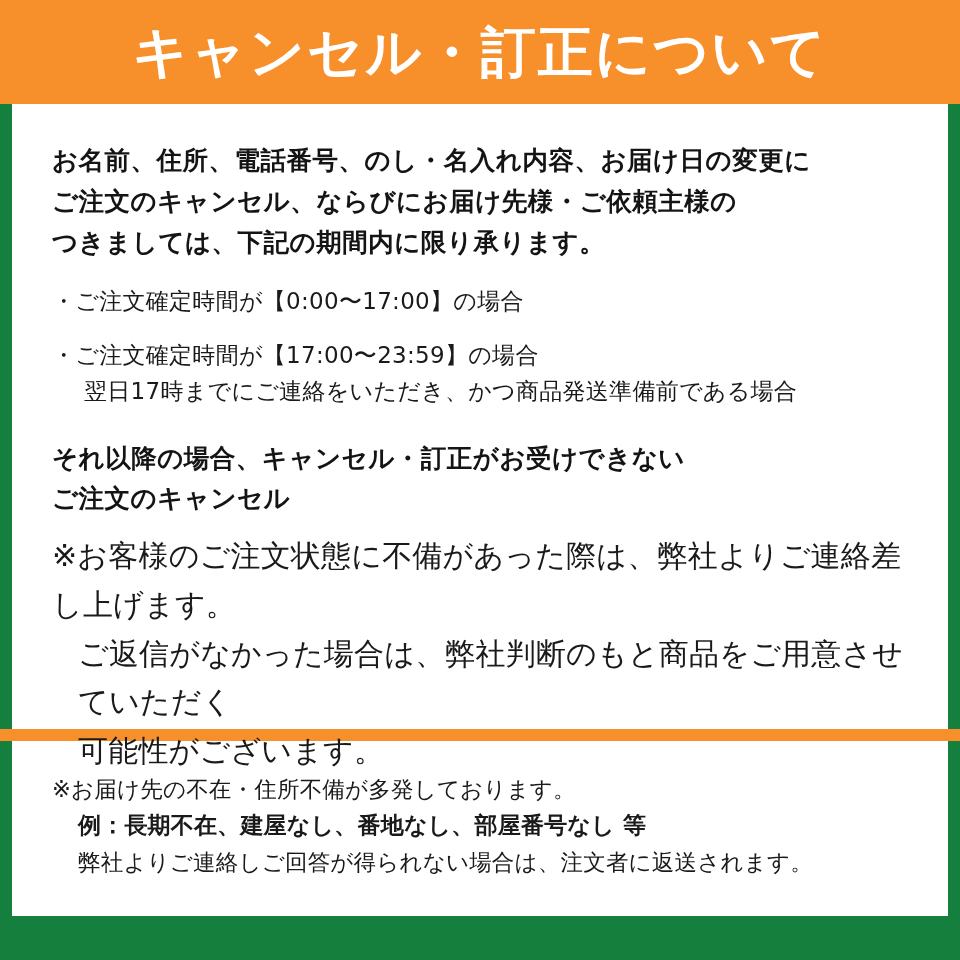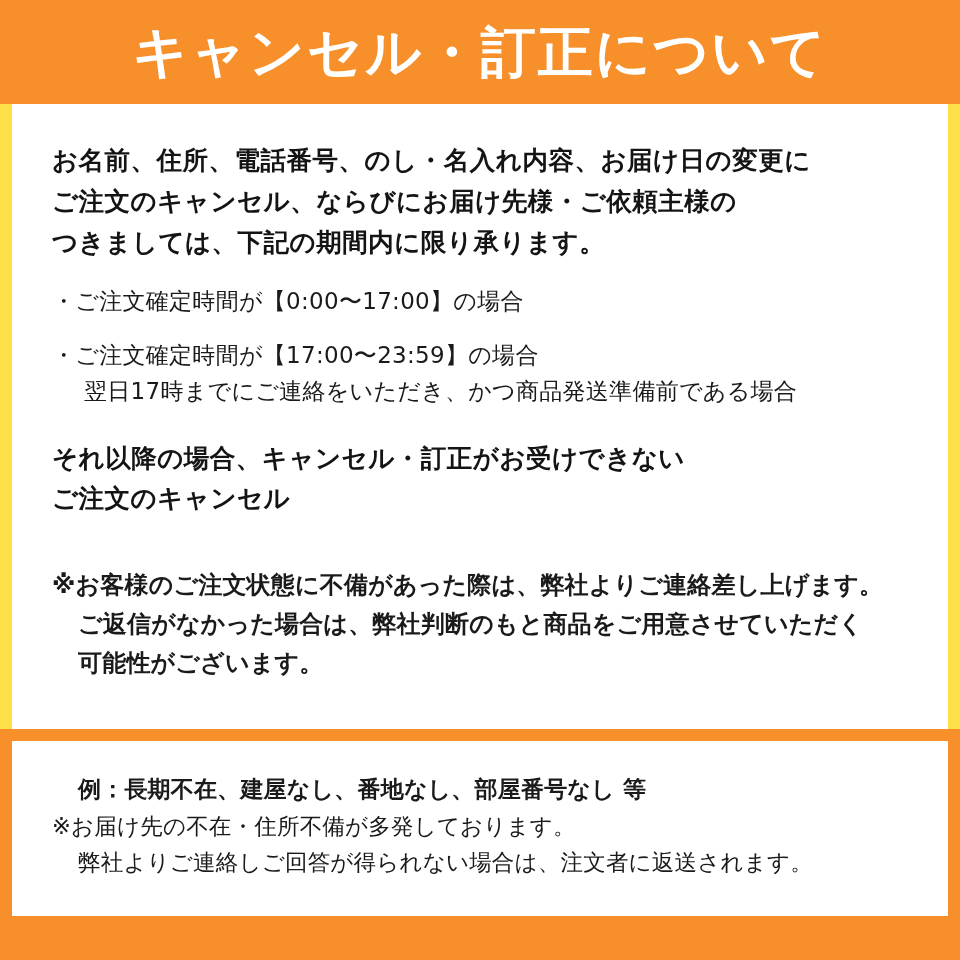--- a/index.html
+++ b/index.html
@@ -9,22 +9,22 @@
   body {
     width: 960px;
     height: 960px;
     background: #f7902b;
     font-family: "DejaVu Sans", "Liberation Sans", sans-serif;
     overflow: hidden;
   }
   .page {
     position: relative;
     width: 960px;
-    height: 741px;
-    background: #fde047;
+    height: 960px;
+    background: #15803d;
     box-sizing: border-box;
   }
   
   .header {
     height: 104px;
     display: flex;
     align-items: center;
     justify-content: center;
     background: #f7902b;
   }
@@ -82,26 +82,25 @@
   }
   .emph {
     margin-top: 30px;
     font-size: 25.5px;
     font-weight: bold;
     color: #141414;
     line-height: 1.55;
     letter-spacing: 0.5px;
   }
   .note {
-    margin-top: 48px;
-    font-size: 24px;
+    margin-top: 14px;
+    font-size: 30px;
     color: #1a1a1a;
     line-height: 1.62;
     letter-spacing: 0.2px;
-    font-weight: bold;
   }
   .note-indent {
     padding-left: 26px;
   }
   .bottom-line {
     font-size: 22.5px;
     color: #1a1a1a;
     line-height: 1.60;
     letter-spacing: 0.2px;
   }
@@ -149,18 +148,18 @@
       <div>※お客様のご注文状態に不備があった際は、弊社よりご連絡差し上げます。</div>
       <div class="note-indent">ご返信がなかった場合は、弊社判断のもと商品をご用意させていただく</div>
       <div class="note-indent">可能性がございます。</div>
     </div>
 
   </div>
 
   <div class="gap"></div>
 
   <div class="panel panel-bottom">
+    <div class="bottom-line">※お届け先の不在・住所不備が多発しております。</div>
     <div class="bottom-line bold">例：長期不在、建屋なし、番地なし、部屋番号なし 等</div>
-    <div class="bottom-line">※お届け先の不在・住所不備が多発しております。</div>
     <div class="bottom-line indent">弊社よりご連絡しご回答が得られない場合は、注文者に返送されます。</div>
   </div>
 
 </div>
 
 </body></html>

